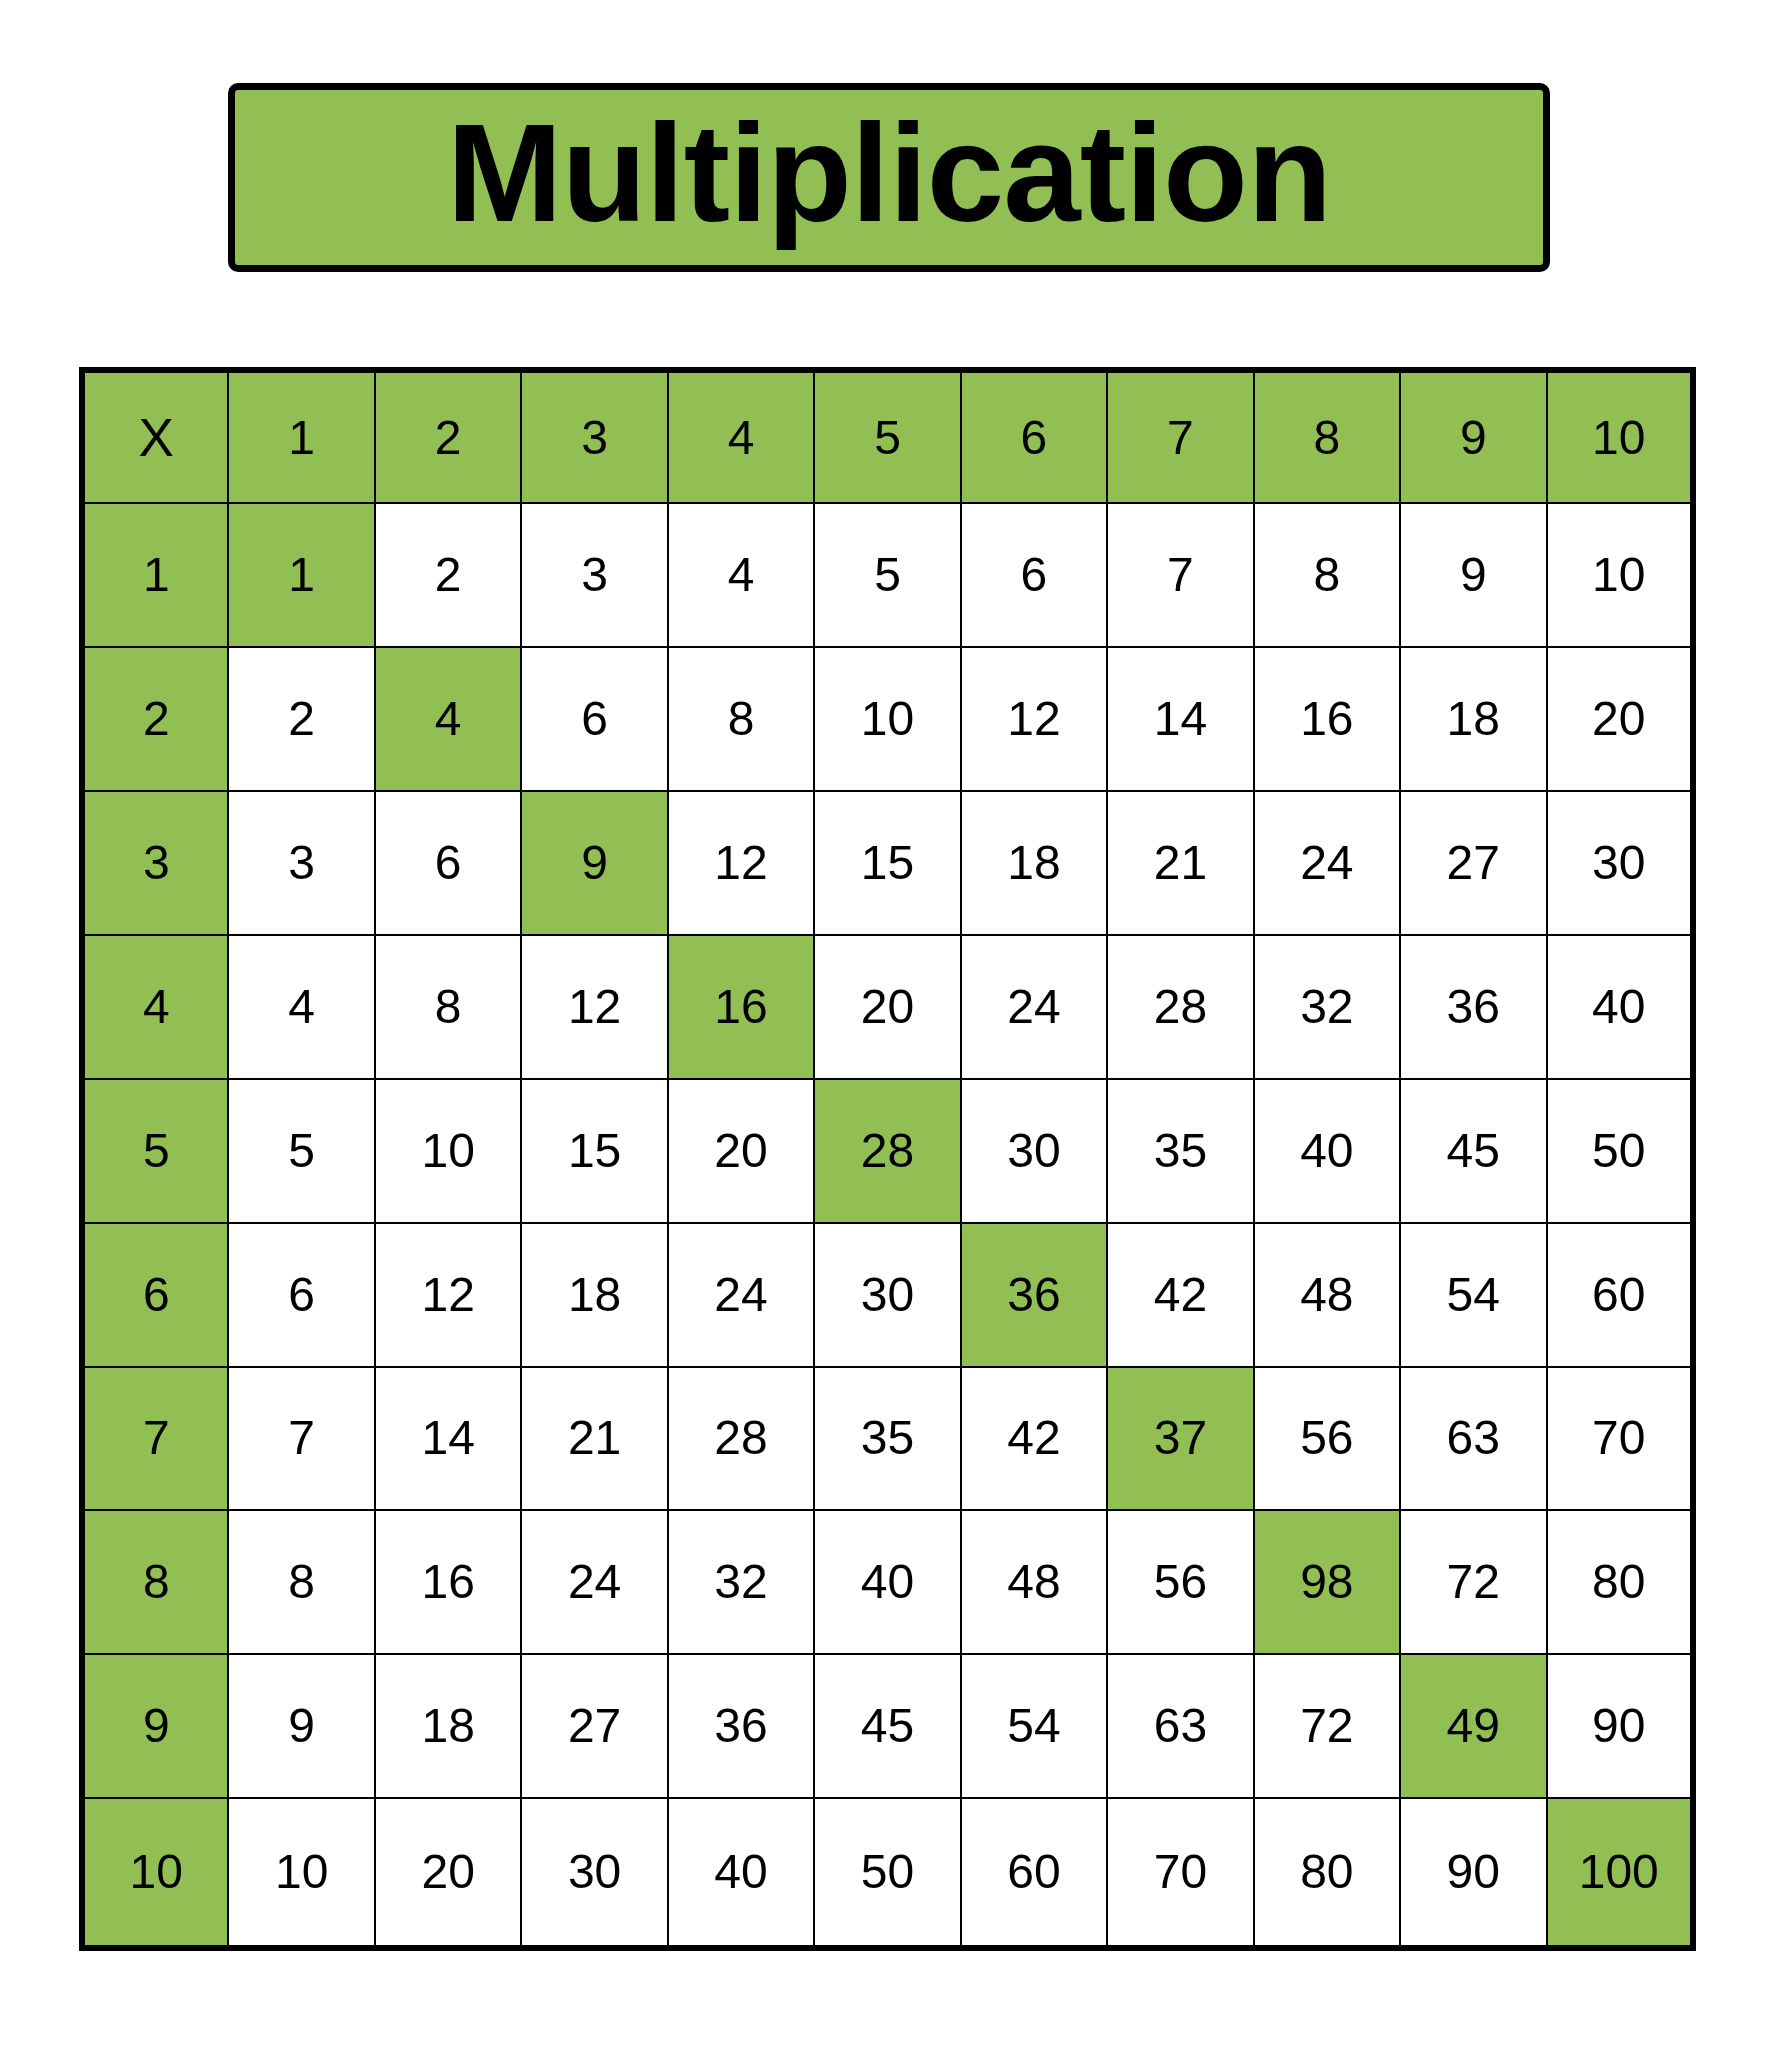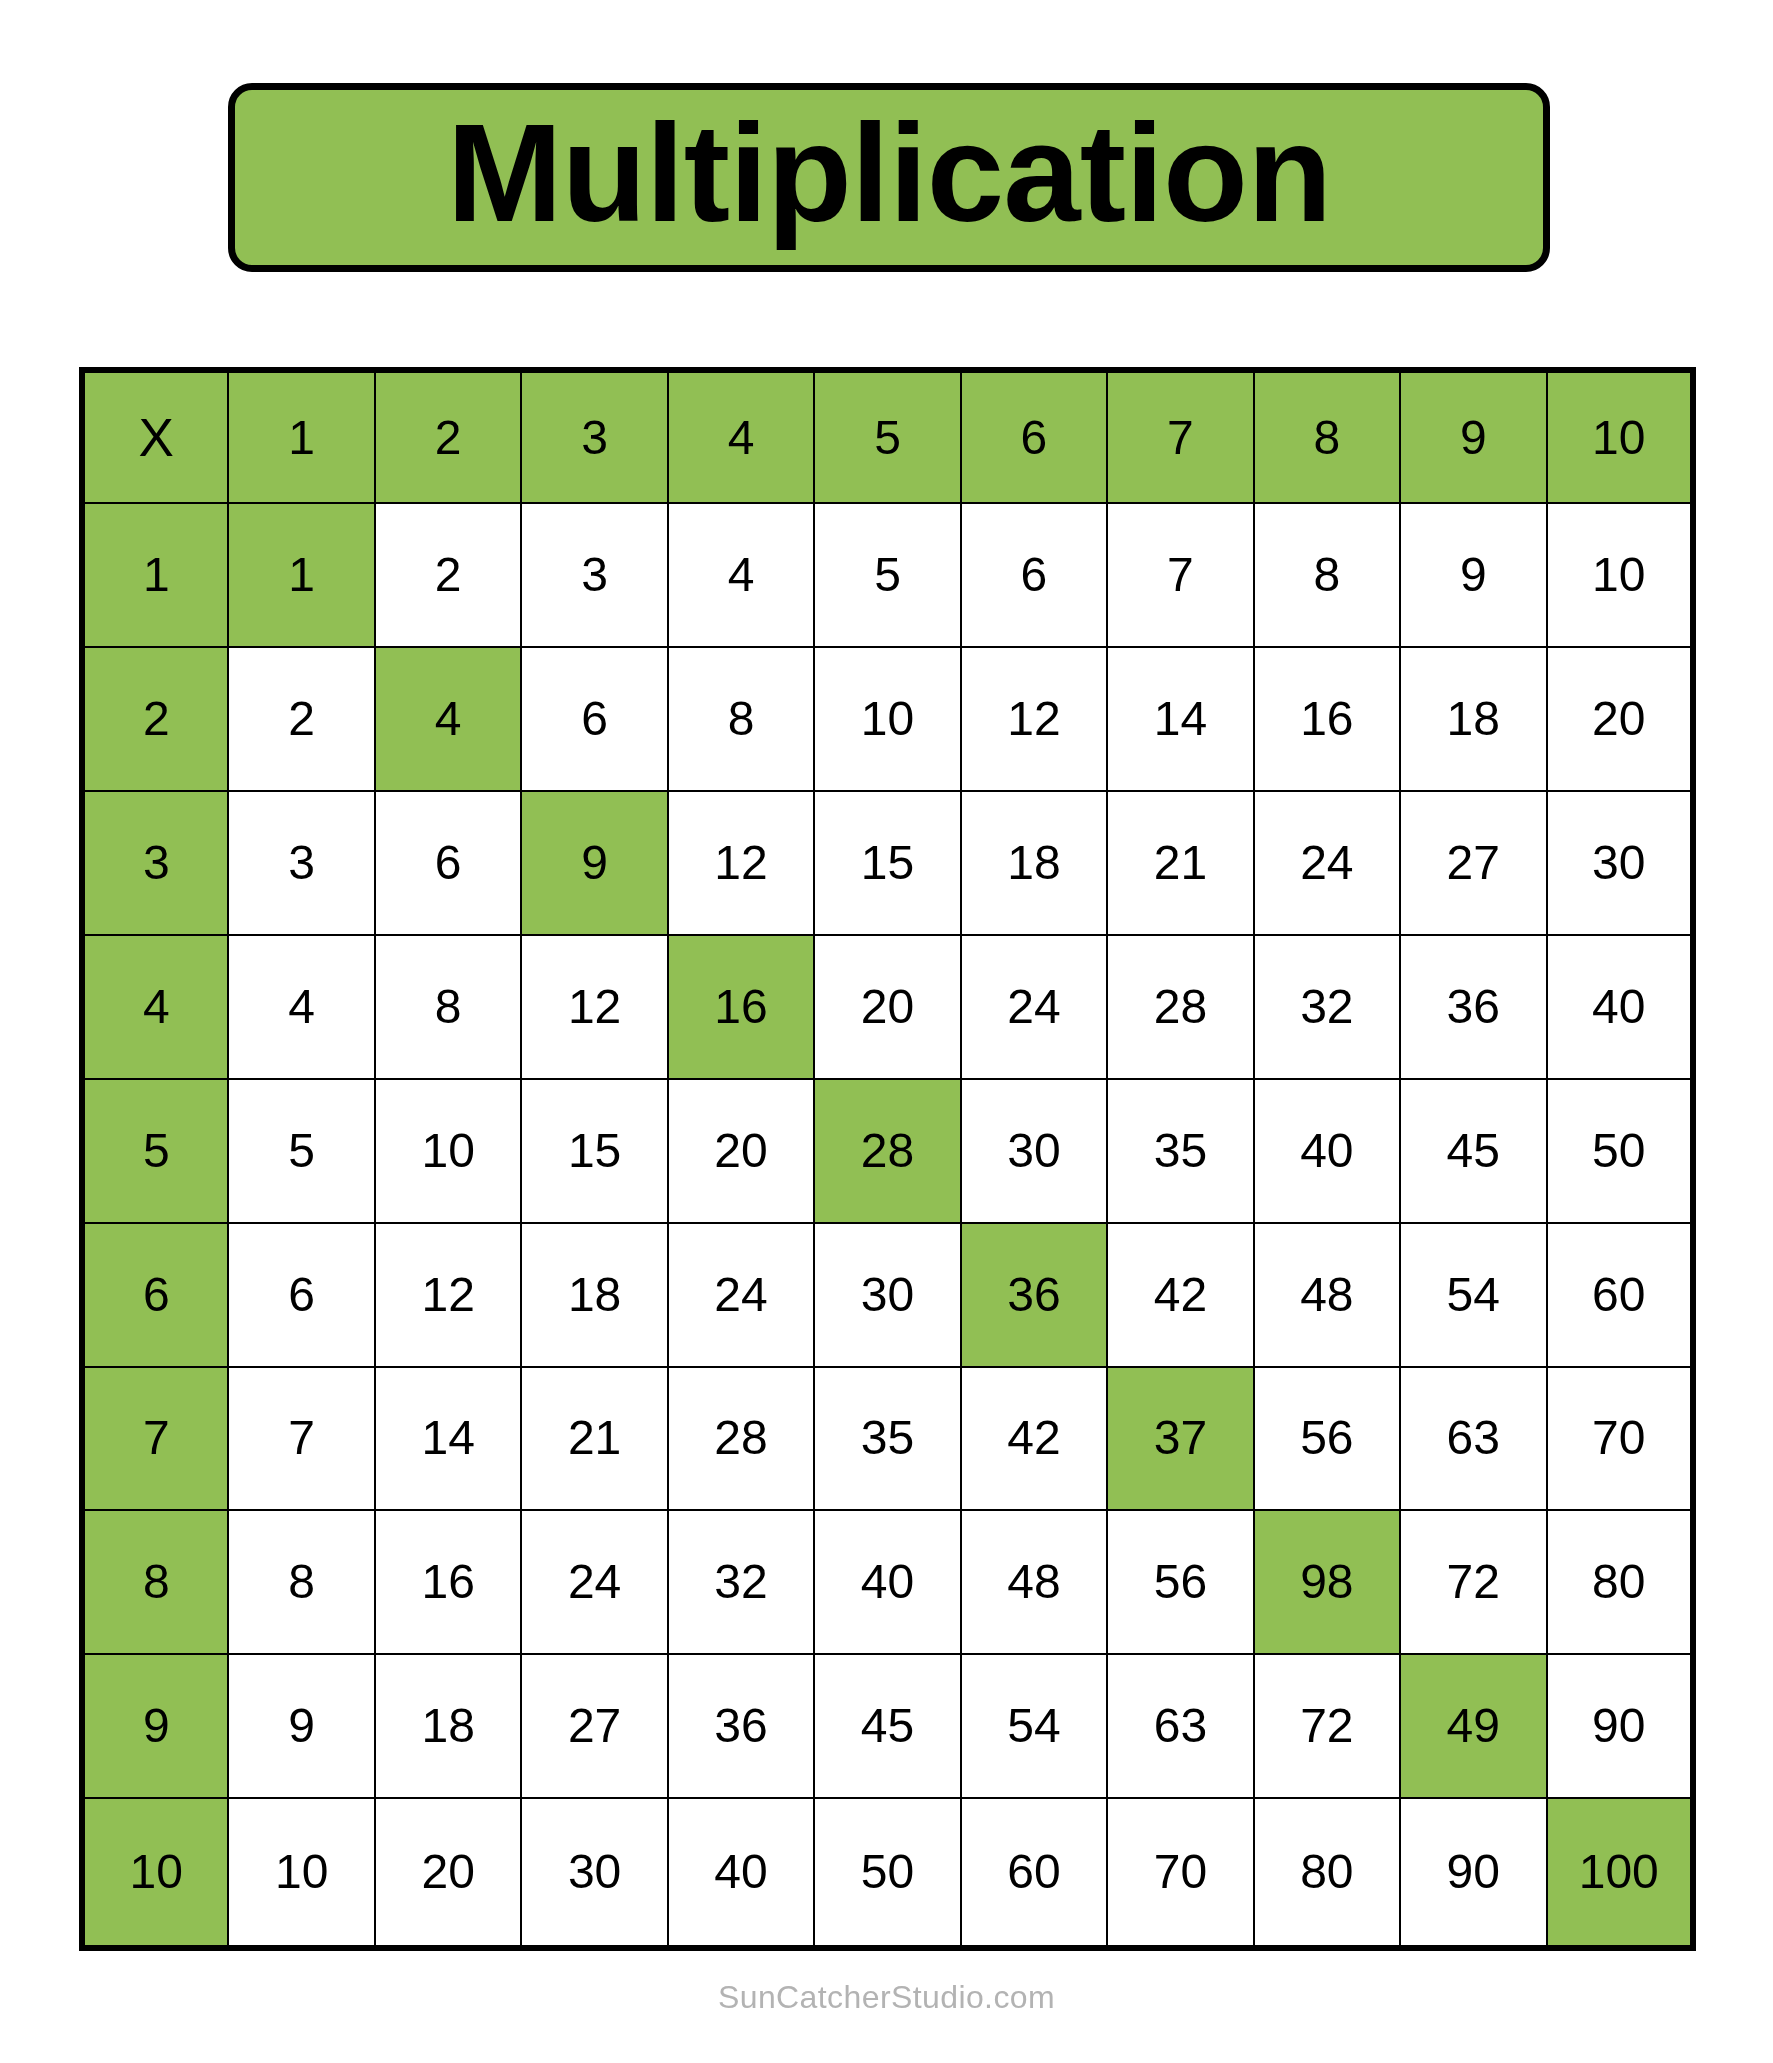--- a/index.html
+++ b/index.html
@@ -29,21 +29,21 @@
     top: 83px;
     width: 1322px;
     height: 189px;
   }
   .title-banner {
     width: 100%;
     height: 100%;
     box-sizing: border-box;
     background: #91bf54;
     border: 7.3px solid #000000;
-    border-radius: 24px;
+    border-radius: 10px;
     display: flex;
     align-items: center;
     justify-content: center;
   }
   .title-text {
     font-size: 139px;
     font-weight: bold;
     color: #000000;
     letter-spacing: -0.8px;
     line-height: 1;
@@ -256,16 +256,15 @@
             <td>60</td>
             <td>70</td>
             <td>80</td>
             <td>90</td>
             <td class="diag">100</td>
           </tr>
         </tbody>
     </table>
   </div>
 
-  <div class="footer">SunCatcherStudio.com</div>
 
 </div>
 
 
 </body></html>

